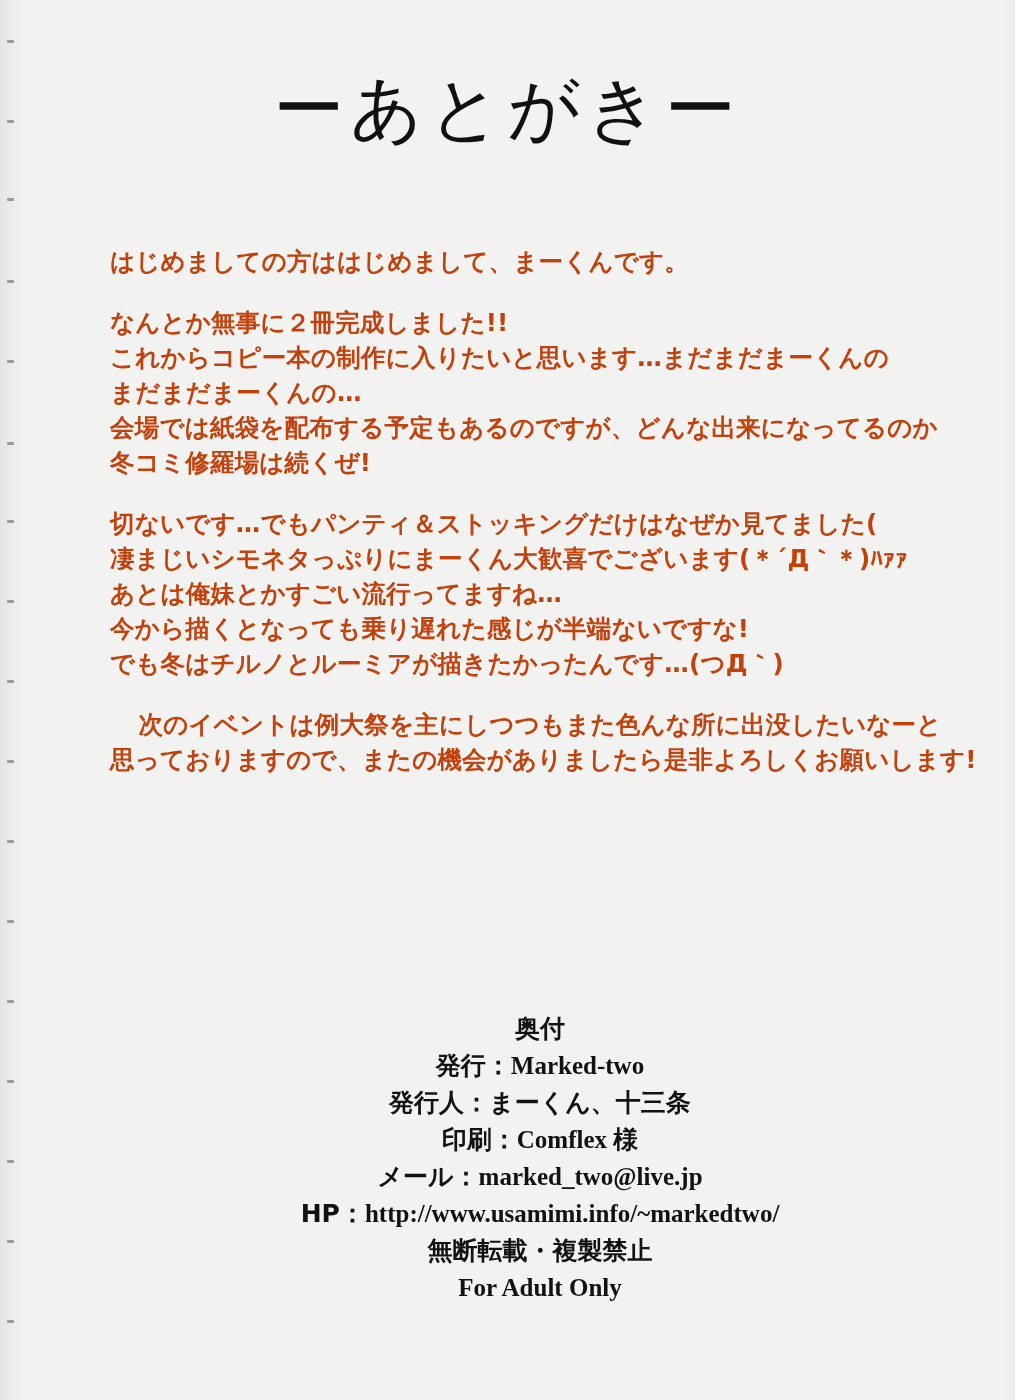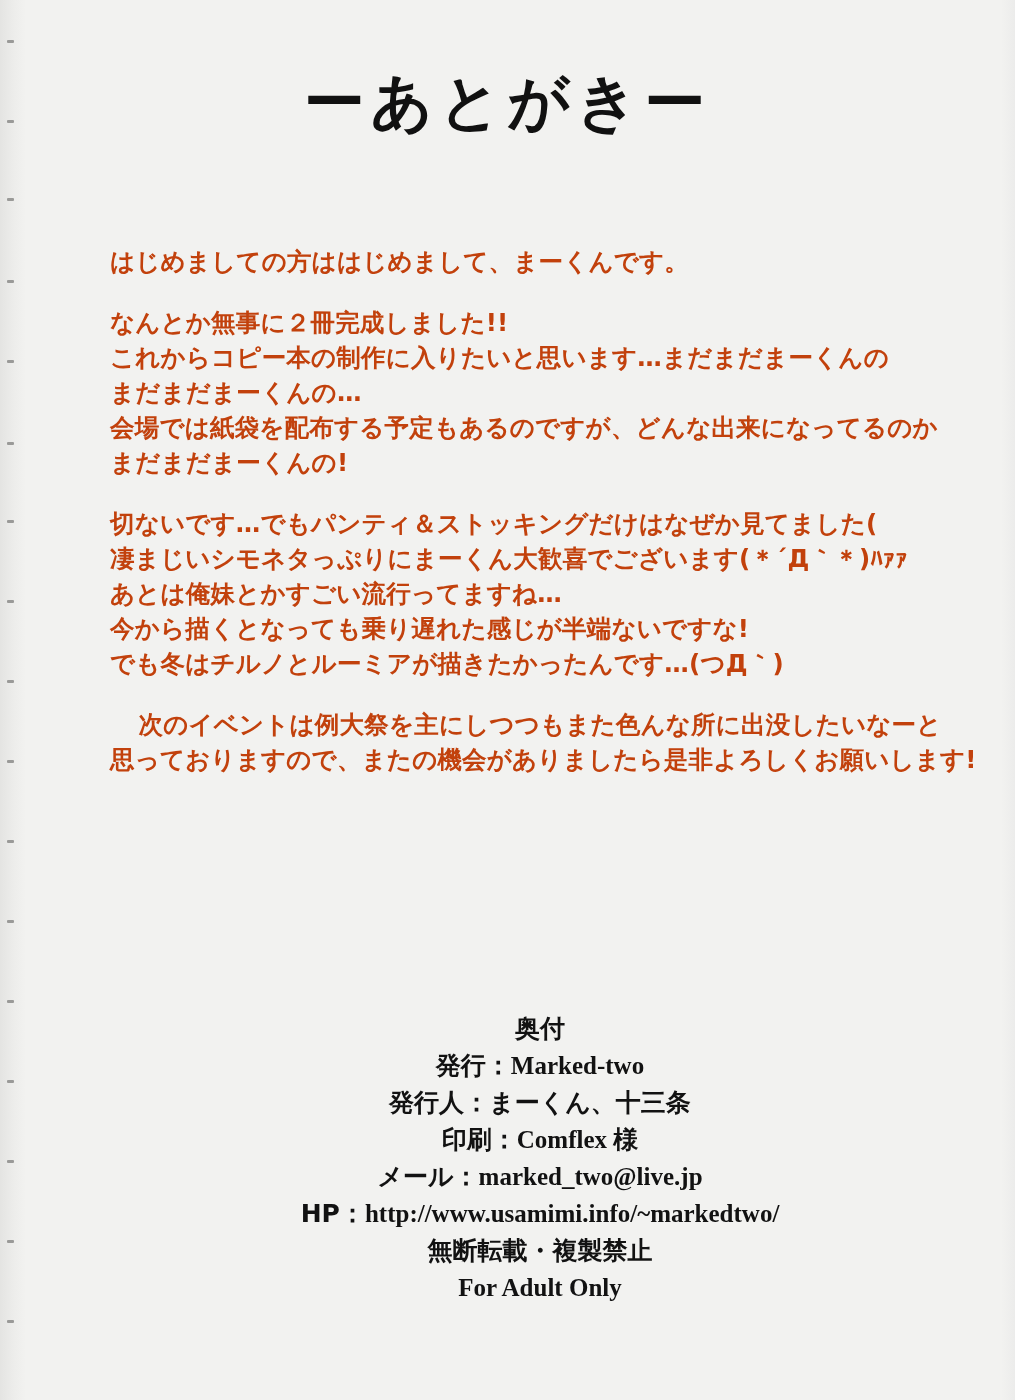--- a/index.html
+++ b/index.html
@@ -51,22 +51,22 @@
     background: linear-gradient(to left, #ececeb 0%, #f2f2f0 100%);
   }
 
   .title {
     position: absolute;
     top: 62px;
     left: 0;
     width: 1015px;
     text-align: center;
     font-family: "DejaVu Sans", sans-serif;
-    font-weight: 700;
-    font-size: 61px;
+    font-weight: 400;
+    font-size: 71px;
     letter-spacing: 6px;
     color: #111111;
     white-space: nowrap;
   }
 
   .body-block {
     position: absolute;
     left: 110px;
     top: 244px;
     width: 860px;
@@ -133,21 +133,21 @@
 
   <div class="para">
     <div class="line">はじめましての方ははじめまして、まーくんです。</div>
   </div>
 
   <div class="para">
     <div class="line">なんとか無事に２冊完成しました!!</div>
     <div class="line">これからコピー本の制作に入りたいと思います…まだまだまーくんの</div>
     <div class="line">まだまだまーくんの…</div>
     <div class="line">会場では紙袋を配布する予定もあるのですが、どんな出来になってるのか</div>
-    <div class="line">まだまだまーくんの!</div>
+    <div class="line">冬コミ修羅場は続くぜ!</div>
   </div>
 
   <div class="para">
     <div class="line">切ないです…でもパンティ＆ストッキングだけはなぜか見てました(</div>
     <div class="line">凄まじいシモネタっぷりにまーくん大歓喜でございます(＊´Д｀＊)ﾊｧｧ</div>
     <div class="line">あとは俺妹とかすごい流行ってますね…</div>
     <div class="line">今から描くとなっても乗り遅れた感じが半端ないですな!</div>
     <div class="line">でも冬はチルノとルーミアが描きたかったんです…(つД｀)</div>
   </div>
 

